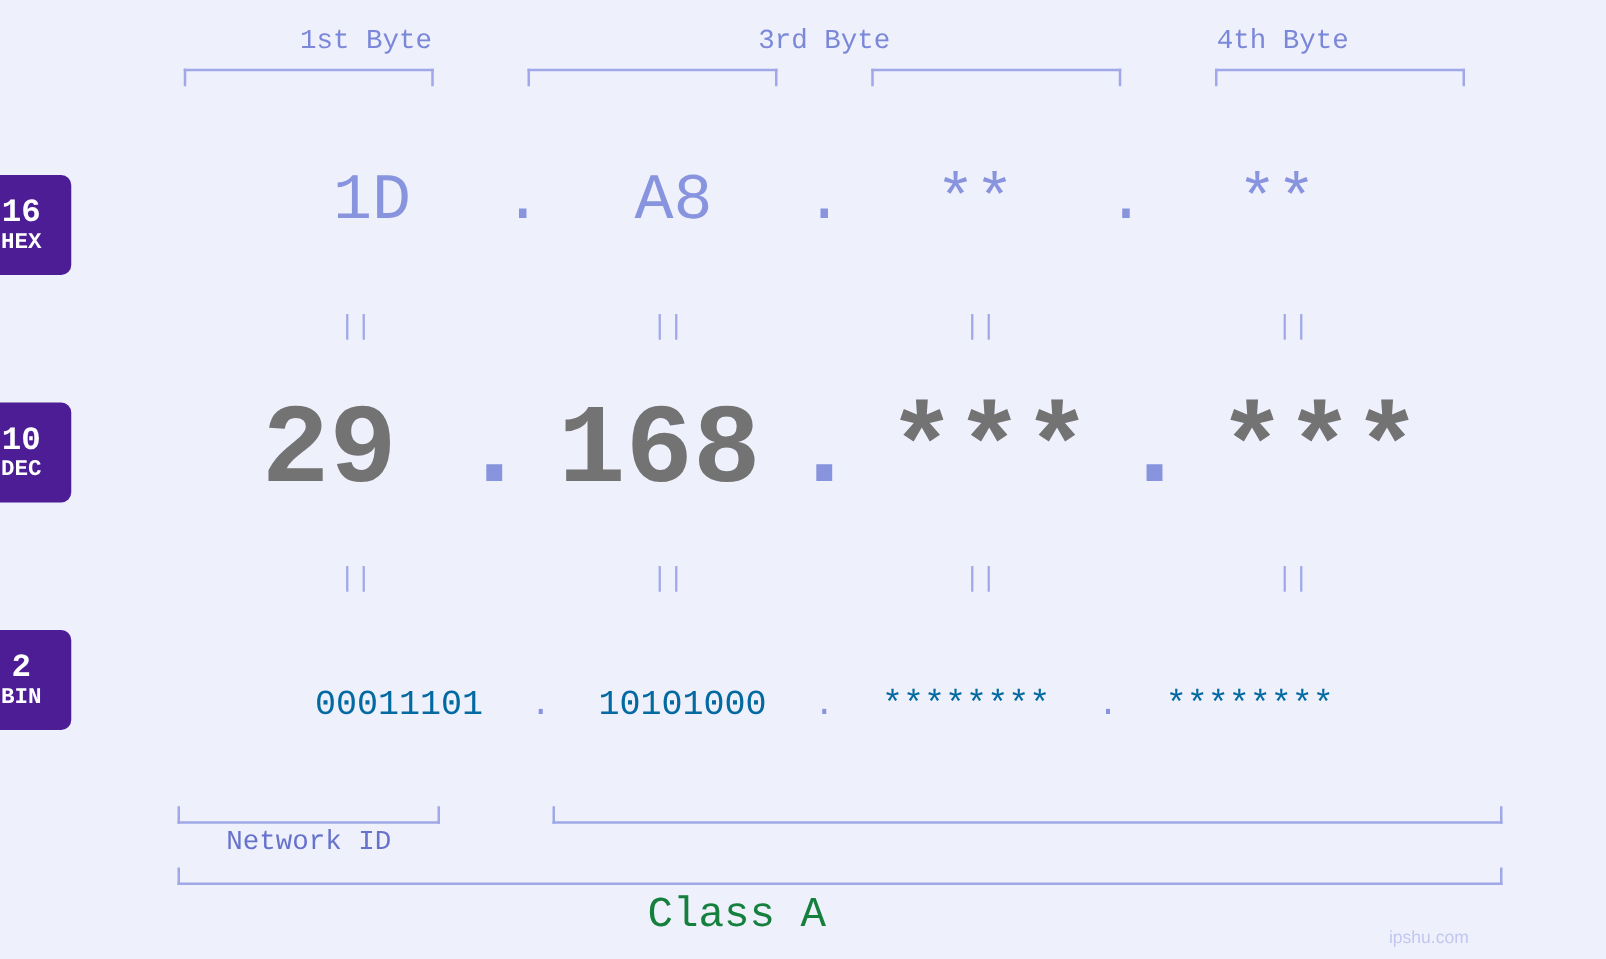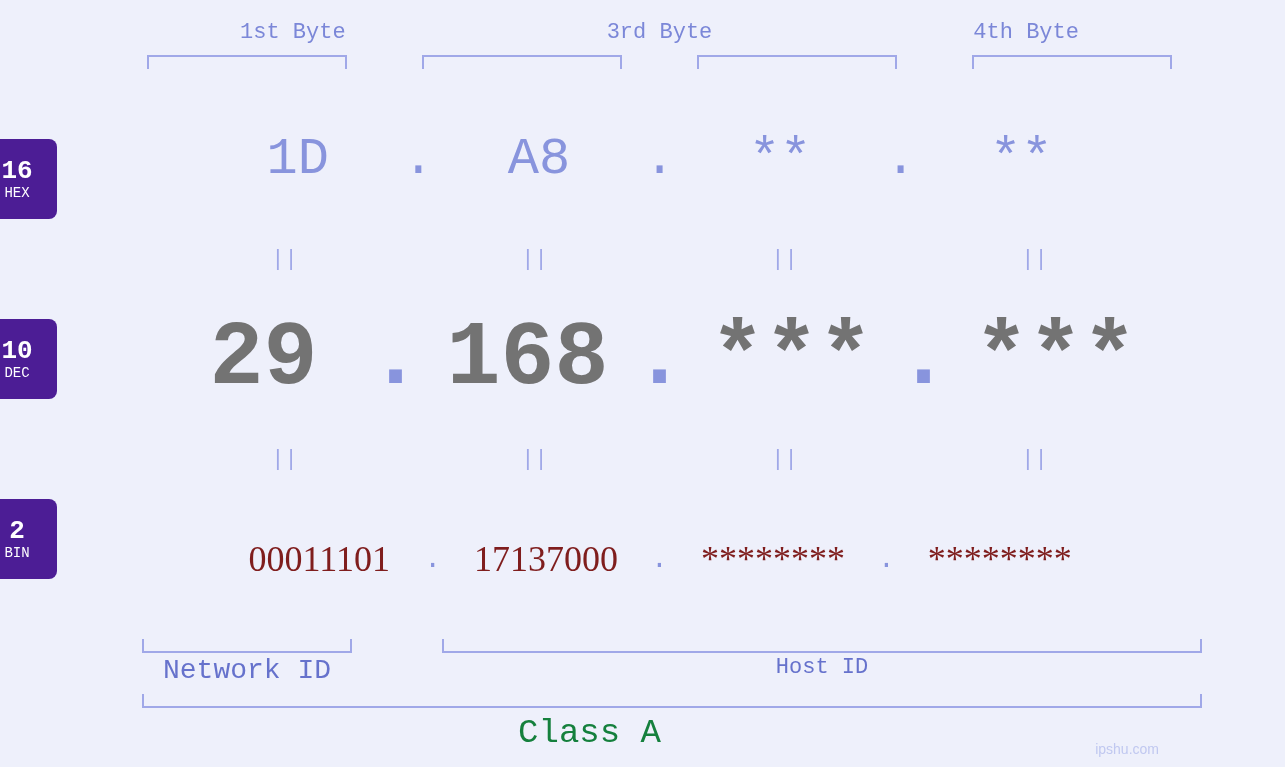--- a/index.html
+++ b/index.html
@@ -83,22 +83,22 @@
       justify-content: center;
     }
 
     .badge-number {
       font-size: 26px;
       font-weight: bold;
       line-height: 1.1;
     }
 
     .badge-label {
-      font-size: 14px;
-      font-weight: normal;
+      font-size: 18px;
+      font-weight: bold;
     }
 
     
     .data-grid {
       flex: 1;
       display: flex;
       flex-direction: column;
       align-items: center;
     }
 
@@ -127,23 +127,22 @@
 
     
     .dec-value {
       font-size: 90px;
       font-weight: bold;
       color: #737373;
     }
 
     
     .bin-value {
-      font-size: 36px;
-      color: #7f1d1d;
-      font-family: Liberation Serif, serif;
+      font-size: 28px;
+      color: #0369a1;
     }
 
     
     .dot-hex {
       font-size: 52px;
       color: #8894dd;
       margin: 0 -10px;
     }
 
     .dot-dec {
@@ -171,21 +170,21 @@
       color: #a0a8e8;
       font-size: 22px;
       display: flex;
       align-items: center;
       justify-content: center;
     }
 
     .watermark {
       position: absolute;
       bottom: 10px;
-      right: 20px;
+      right: 4px;
       color: #c0c8f0;
       font-size: 14px;
       font-family: Arial, sans-serif;
     }
 
     
     .sep-cell {
       color: #8894dd;
       display: flex;
       align-items: center;
@@ -266,42 +265,41 @@
         <div class="equals-cell">||</div>
         <div style="width:30px;"></div>
         <div class="equals-cell">||</div>
         <div style="width:30px;"></div>
         <div class="equals-cell">||</div>
       </div>
 
       <div class="data-row">
         <div class="data-cell bin-value">00011101</div>
         <div class="sep-cell dot-bin">.</div>
-        <div class="data-cell bin-value">17137000</div>
+        <div class="data-cell bin-value">10101000</div>
         <div class="sep-cell dot-bin">.</div>
         <div class="data-cell bin-value">********</div>
         <div class="sep-cell dot-bin">.</div>
         <div class="data-cell bin-value">********</div>
       </div>
 
     </div>
   </div>
 
   <div style="width:1285px;">
 
     <div style="display:flex; margin-left:195px; margin-bottom:2px;">
       <div style="width:210px; border-bottom:2px solid #a0a8e8; border-left:2px solid #a0a8e8; border-right:2px solid #a0a8e8; height:14px;"></div>
       <div style="width:90px;"></div>
       <div style="width:760px; border-bottom:2px solid #a0a8e8; border-left:2px solid #a0a8e8; border-right:2px solid #a0a8e8; height:14px;"></div>
     </div>
 
     <div style="display:flex; margin-left:195px; margin-bottom:8px;">
-      <div style="width:210px; text-align:center; color:#6672cc; font-size:28px; font-family:'Courier New',Courier,monospace;">Network ID</div>
+      <div style="width:210px; text-align:center; color:#6672cc; font-size:22px; font-family:'Courier New',Courier,monospace;">Network ID</div>
       <div style="width:90px;"></div>
-      <div style="width:760px; text-align:center; color:#6672cc; font-size:22px; font-family:'Courier New',Courier,monospace;">Host ID</div>
     </div>
 
     <div style="display:flex; margin-left:195px; margin-bottom:6px;">
       <div style="width:1060px; border-bottom:2px solid #a0a8e8; border-left:2px solid #a0a8e8; border-right:2px solid #a0a8e8; height:14px;"></div>
     </div>
 
     <div style="text-align:center; color:#15803d; font-size:34px; font-family:'Courier New',Courier,monospace; padding-bottom:15px;">Class A</div>
 
   </div>
 

